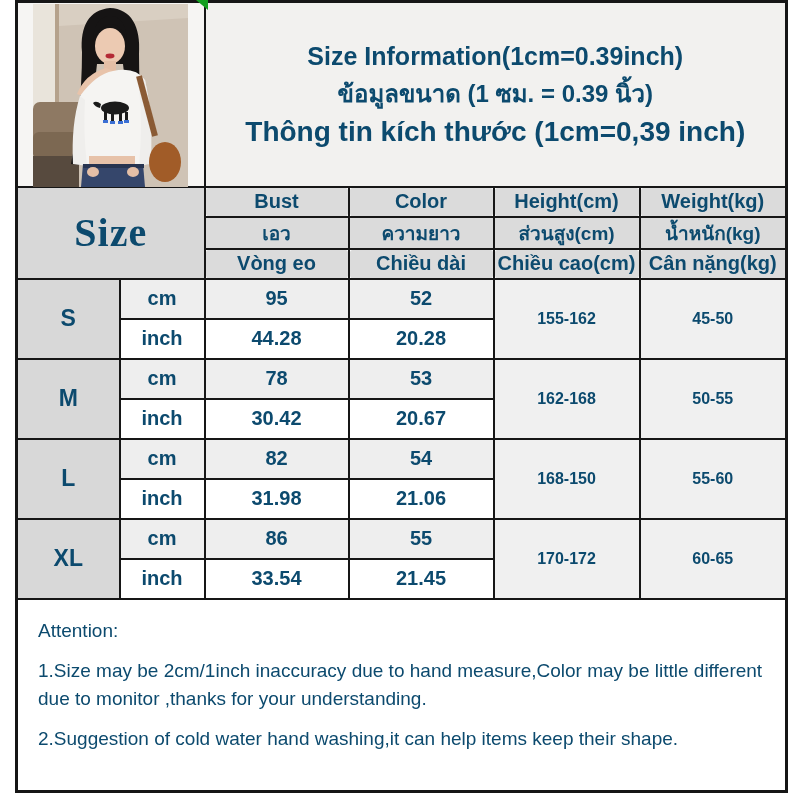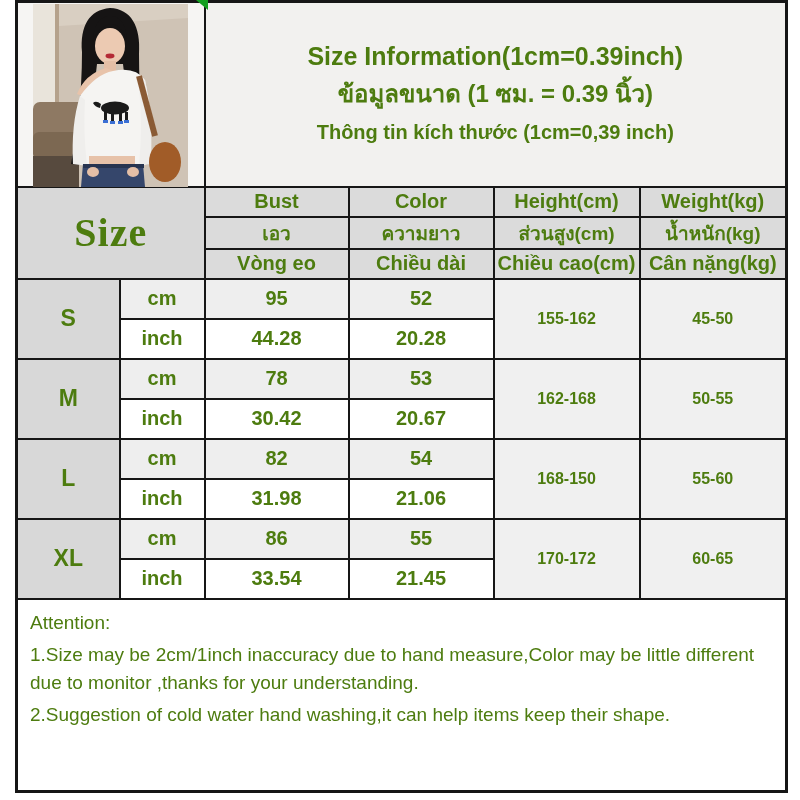--- a/index.html
+++ b/index.html
@@ -7,42 +7,42 @@
     position:relative;width:800px;height:800px;background:#ffffff;
     font-family:"Liberation Sans","DejaVu Sans",sans-serif;color:#000;overflow:hidden;
   }
   table.size-table{
     position:absolute;left:15px;top:0;width:770px;height:793px;
     border-collapse:collapse;table-layout:fixed;
     border:3px solid #161616;background:#fff;
   }
   td,th{
     border:2px solid #161616;padding:0;margin:0;
-    text-align:center;vertical-align:middle;font-weight:bold;color:#4d7c0f;
+    text-align:center;vertical-align:middle;font-weight:bold;color:#0c4a6e;
   }
   tr.r-top{height:185px;}
   tr.r-hdr{height:30px;}
   tr.r-data{height:40px;}
   .photo-cell{background:#f6f5f3;position:relative;}
   .title-cell{background:#f2f1ef;}
   .title-line-en{font-size:25px;line-height:38px;}
   .title-line-th{font-size:24px;line-height:38px;}
-  .title-line-vi{font-size:20px;line-height:38px;}
+  .title-line-vi{font-size:28px;line-height:38px;}
   .size-head{background:#d8d8d8;font-size:40px;letter-spacing:1px;font-family:Liberation Serif, serif;}
-  .hdr{background:#dbdbdb;font-size:20px;}
+  .hdr{background:#dbdbdb;font-size:20px;border-radius:6px;}
   .hdr-th{background:#dbdbdb;font-size:19px;}
   .size-letter{background:#d8d8d8;font-size:23px;}
   .unit-cm,.val-cm{background:#eeeeee;font-size:20px;}
   .unit-inch,.val-inch{background:#ffffff;font-size:20px;}
   .range{background:#f0f0f0;font-size:16px;}
   .attention-cell{
     background:#ffffff;text-align:left;vertical-align:top;
     font-weight:normal;font-size:19px;line-height:28px;padding:5px 8px 0 8px;
   }
-  .attention-cell p{margin:4px;}
+  .attention-cell p{margin:12px;}
   
   .green-flag{
     position:absolute;left:196px;top:0;width:12px;height:10px;
     background:#13a01f;clip-path:polygon(0 0,100% 0,100% 100%);z-index:6;
   }
   
   .photo{
     position:absolute;left:15px;top:1px;width:155px;height:183px;overflow:hidden;
   }
 </style>

